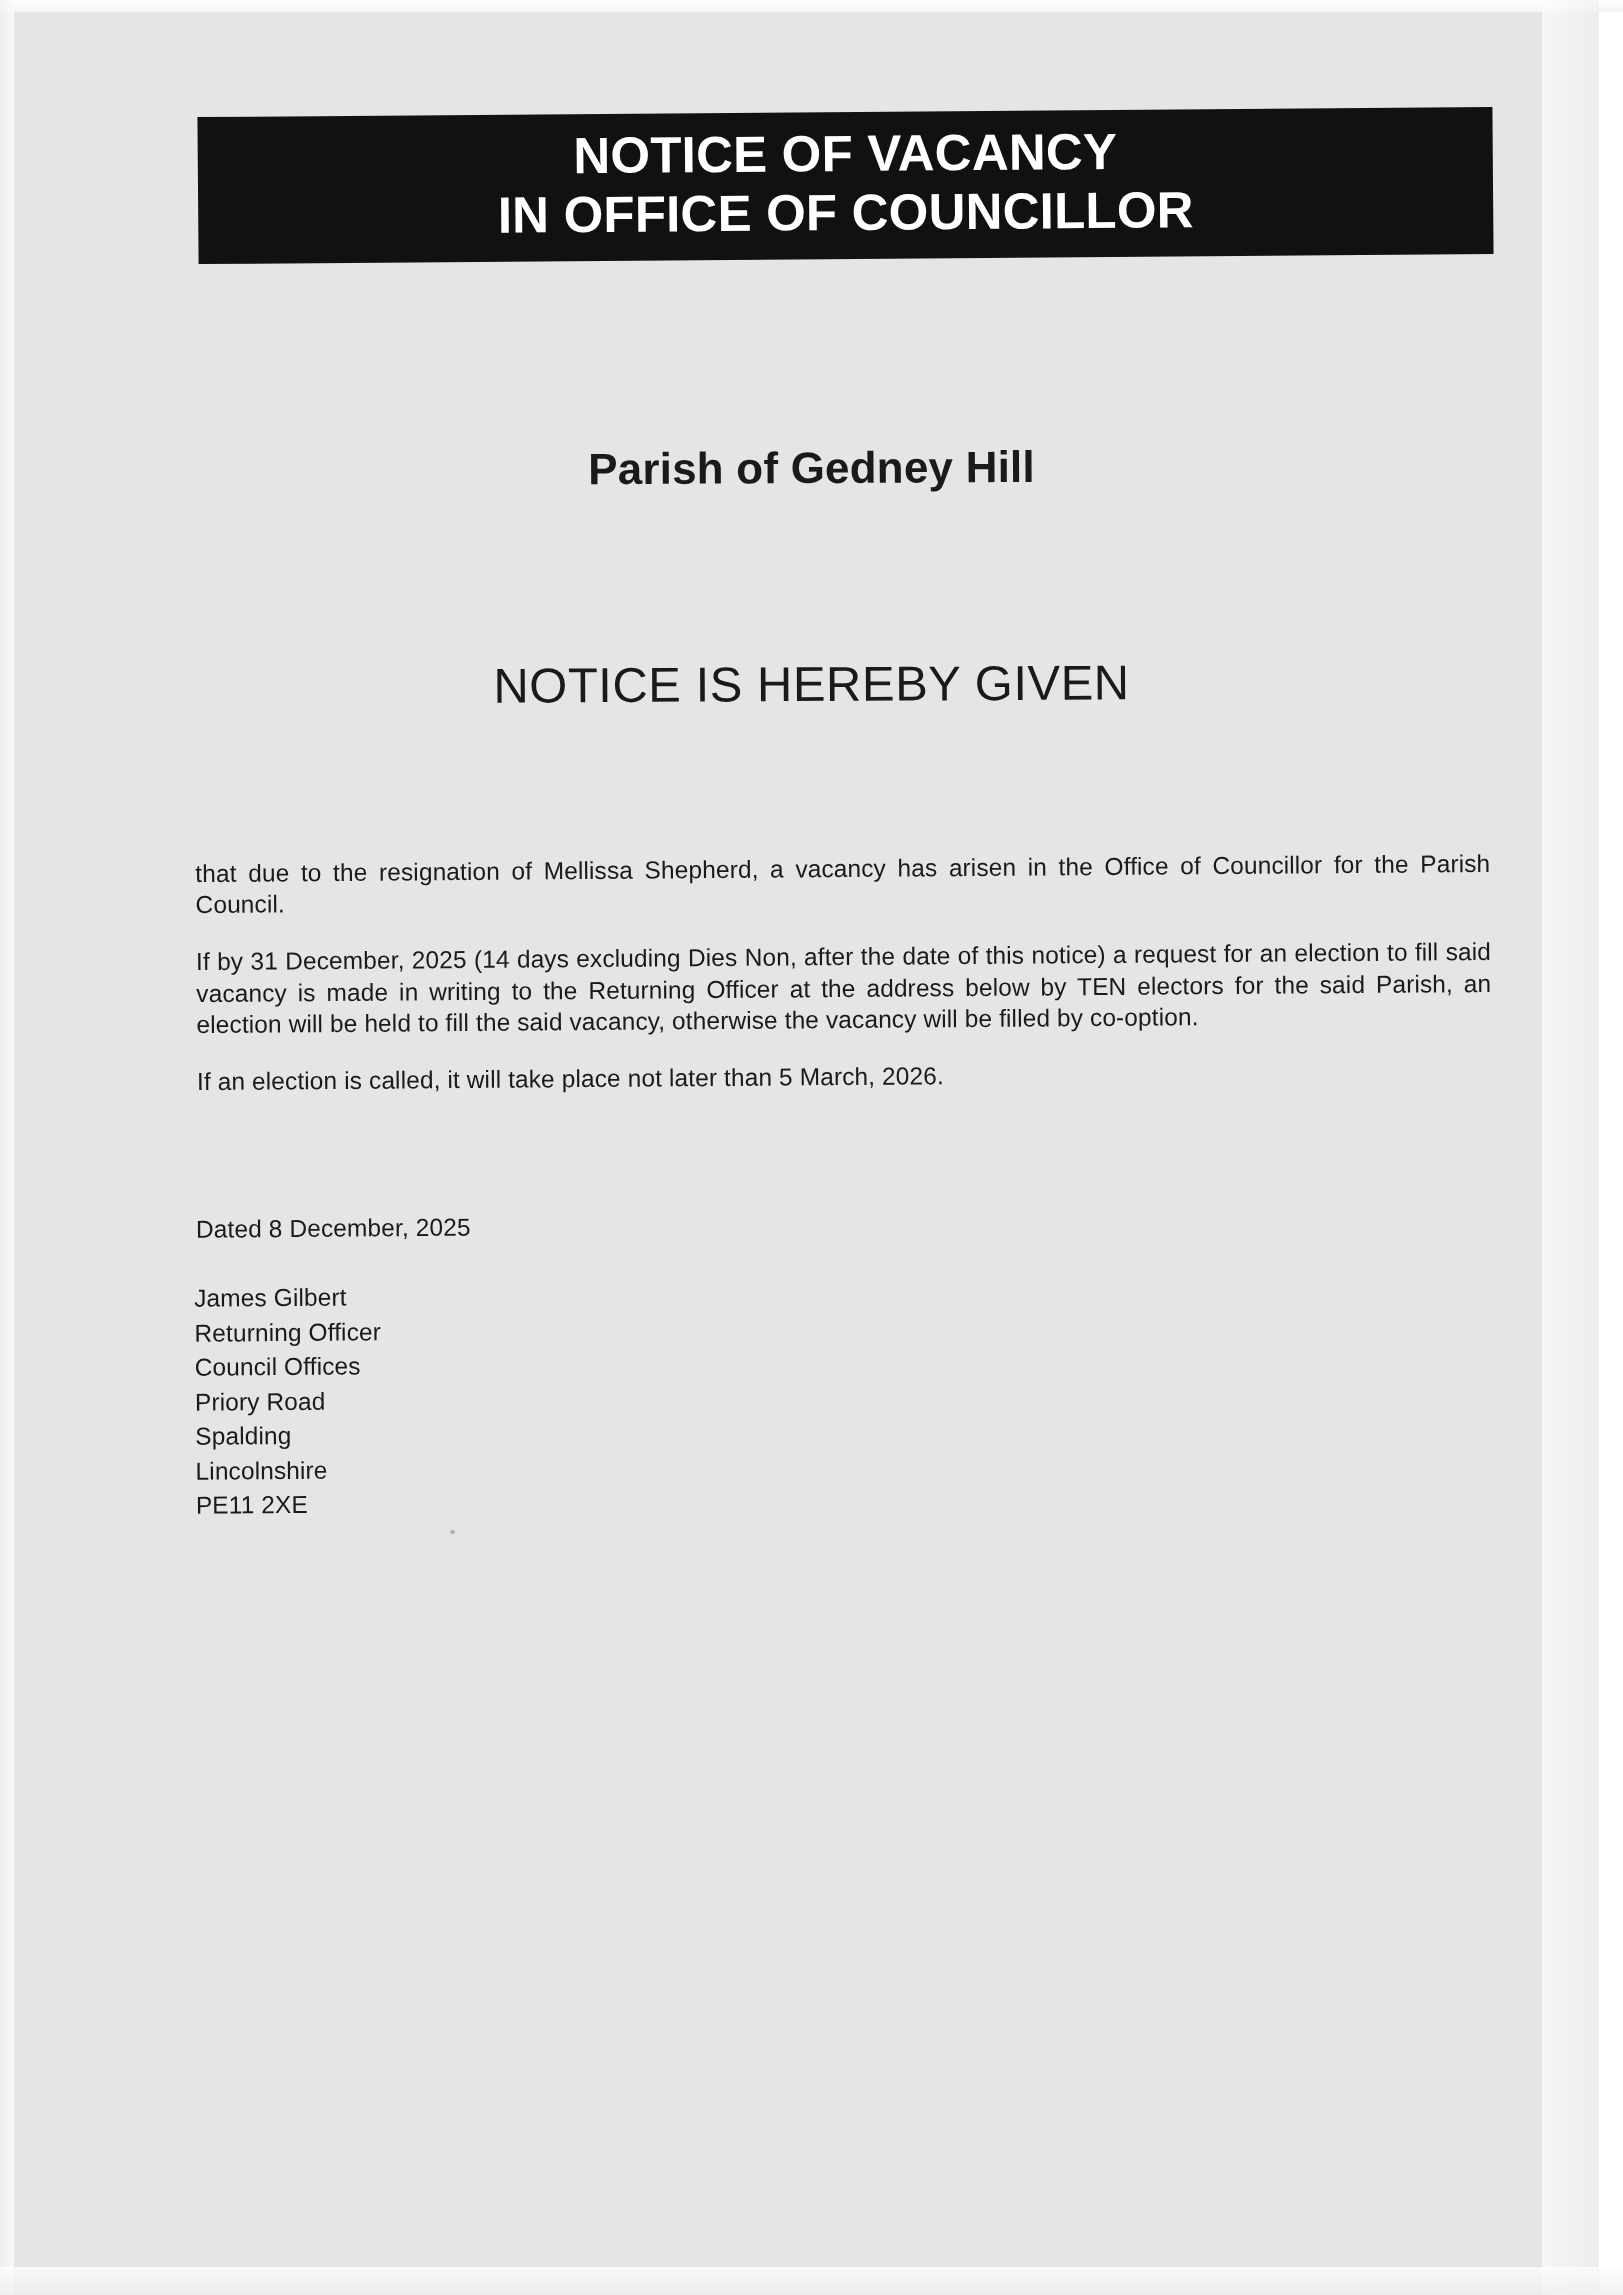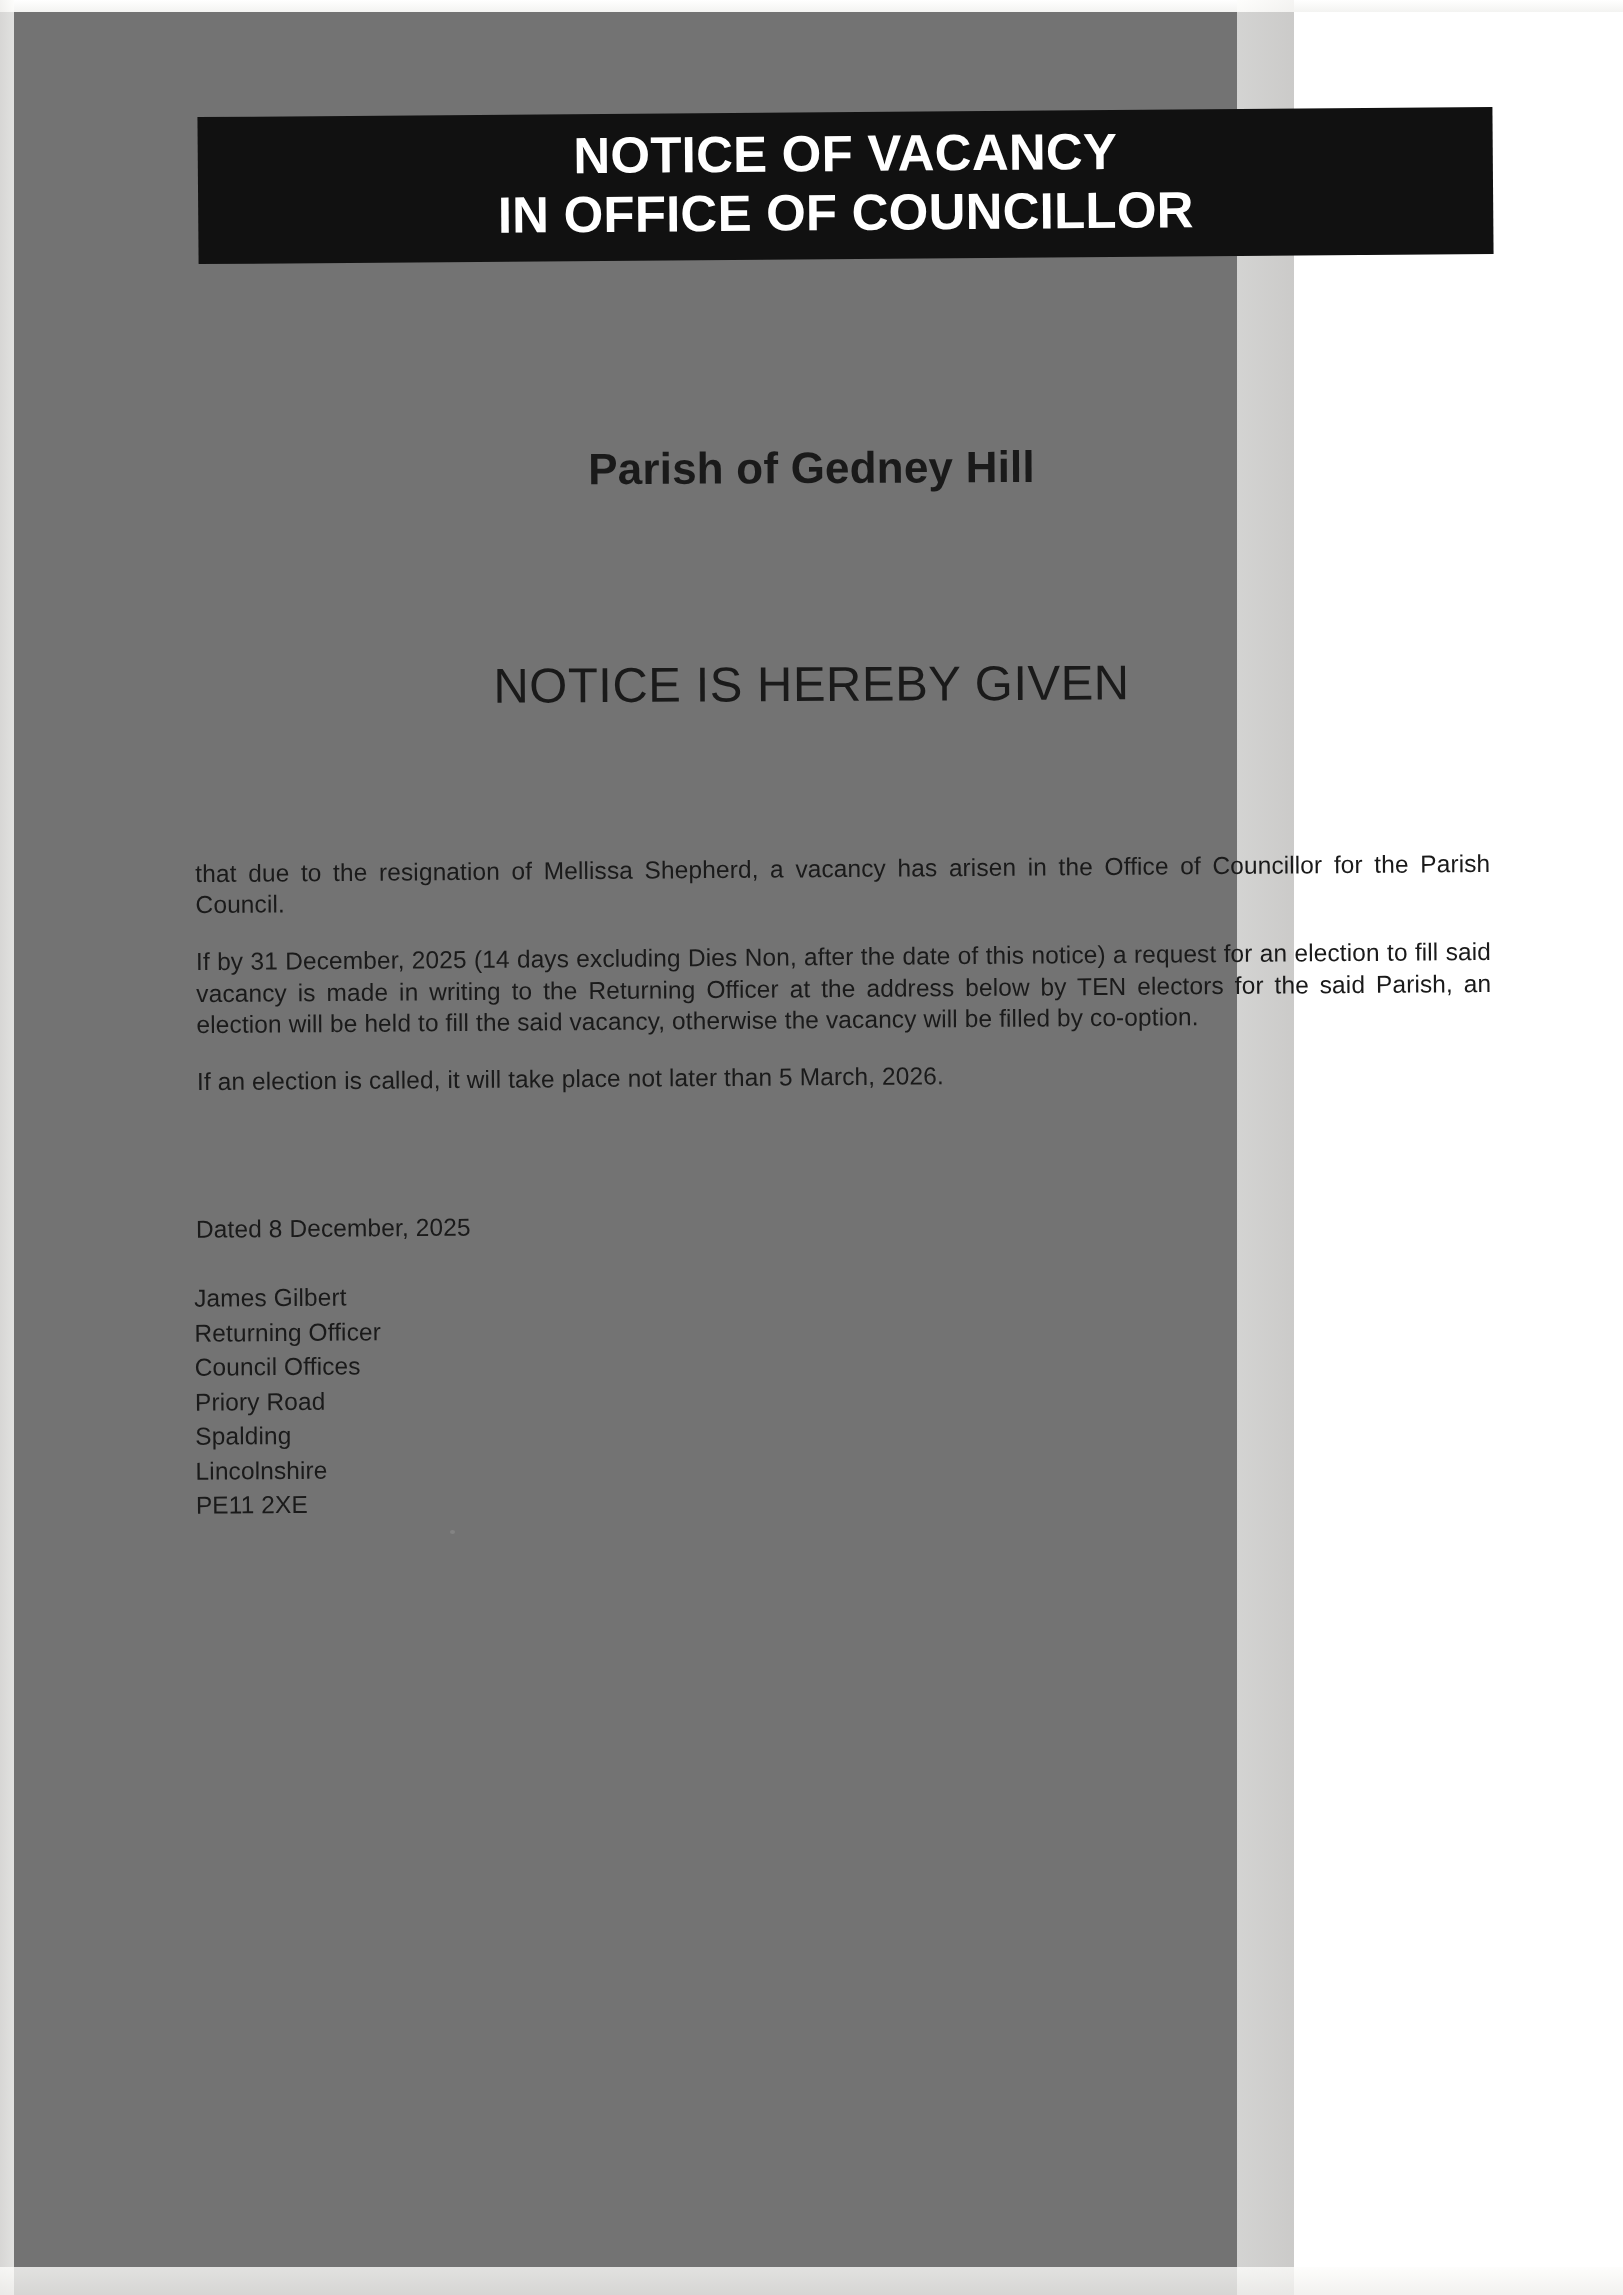--- a/index.html
+++ b/index.html
@@ -14,23 +14,23 @@
     color: #1a1a1a;
     position: relative;
     overflow: hidden;
   }
 
   
   .page {
     position: absolute;
     left: 0;
     top: 0;
-    width: 1294px;
+    width: 1599px;
     height: 2295px;
-    background: #737373;
+    background: #e5e5e5;
   }
 
   
   .scan-edge-top {
     position: absolute;
     left: 0; top: 0;
     width: 1623px; height: 12.3px;
     background: linear-gradient(180deg, #ffffff 0%, #f3f3f1 100%);
   }
   .scan-edge-left {

